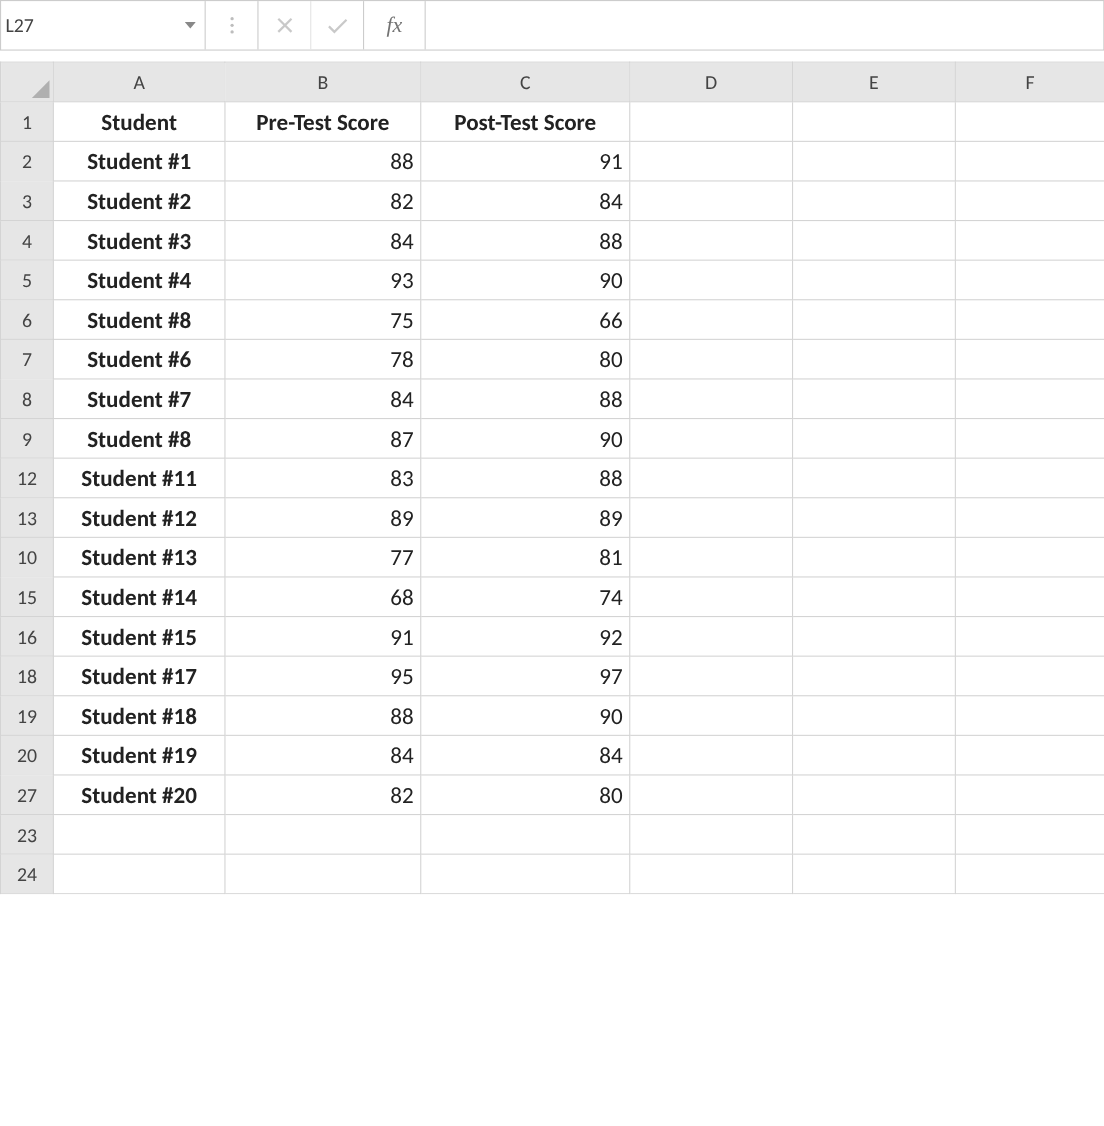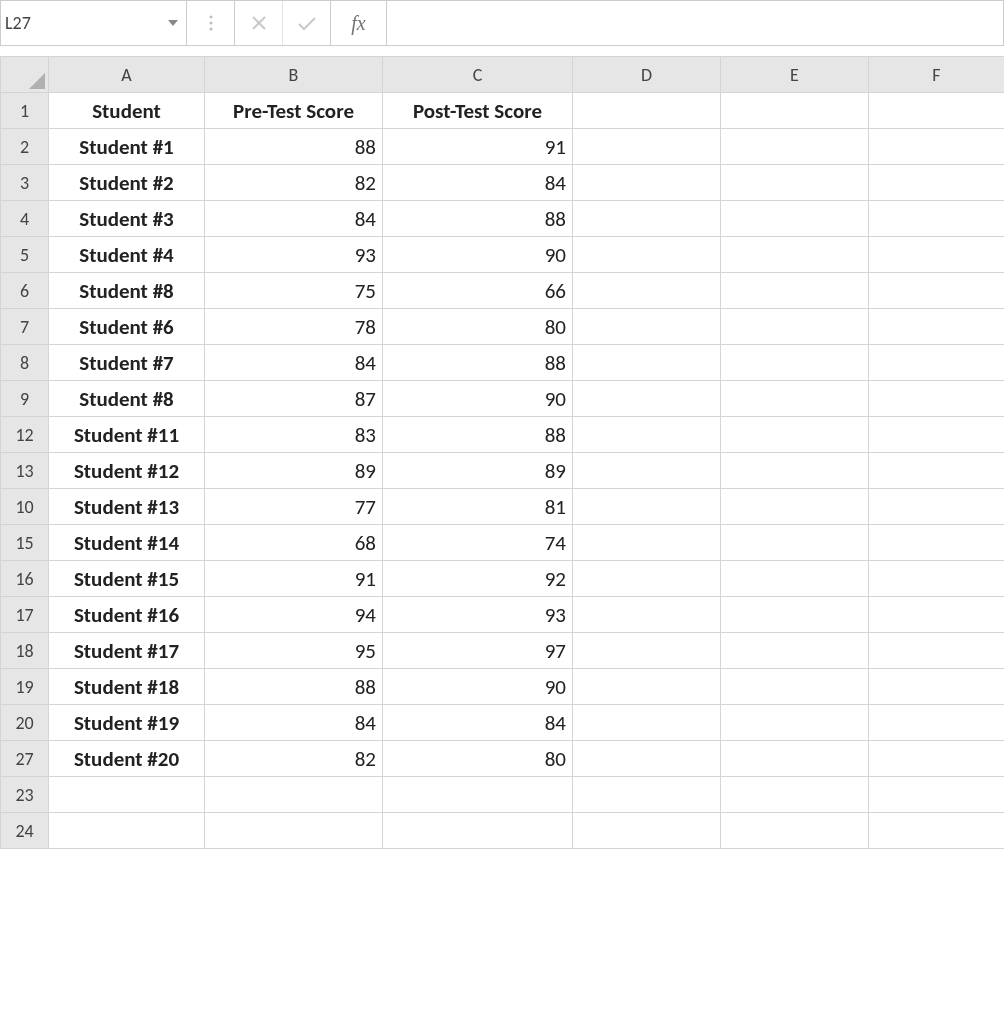--- a/index.html
+++ b/index.html
@@ -306,29 +306,20 @@
         <tr>
           <th class="rowhead">16</th>
           <td class="cell left">Student #15</td>
           <td class="cell right">91</td>
           <td class="cell right">92</td>
           <td class="cell"></td>
           <td class="cell"></td>
           <td class="cell"></td>
         </tr>
         <tr>
-          <th class="rowhead">17</th>
-          <td class="cell left">Student #16</td>
-          <td class="cell right">94</td>
-          <td class="cell right">93</td>
-          <td class="cell"></td>
-          <td class="cell"></td>
-          <td class="cell"></td>
-        </tr>
-        <tr>
           <th class="rowhead">18</th>
           <td class="cell left">Student #17</td>
           <td class="cell right">95</td>
           <td class="cell right">97</td>
           <td class="cell"></td>
           <td class="cell"></td>
           <td class="cell"></td>
         </tr>
         <tr>
           <th class="rowhead">19</th>

